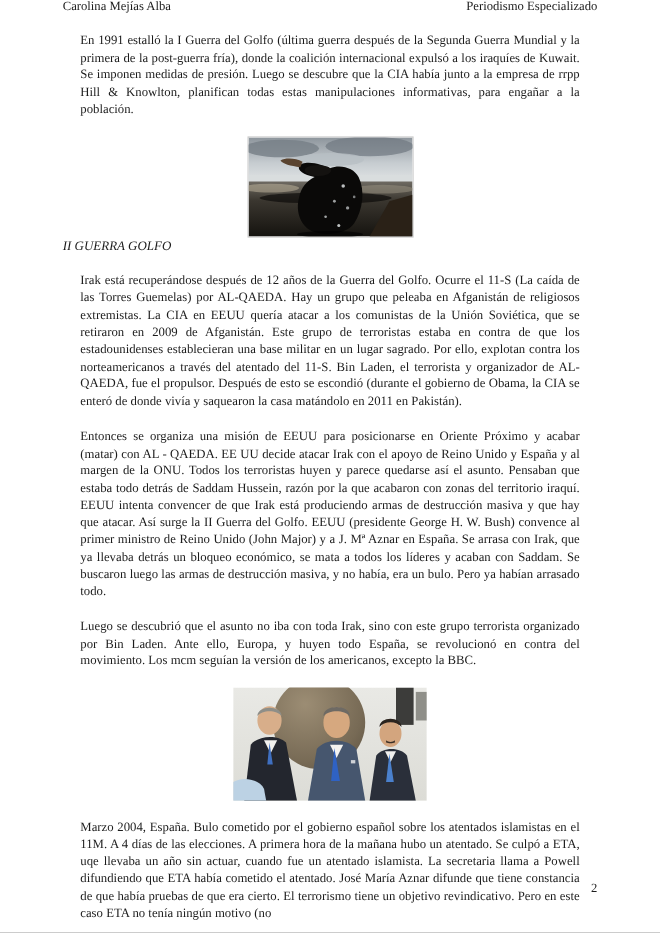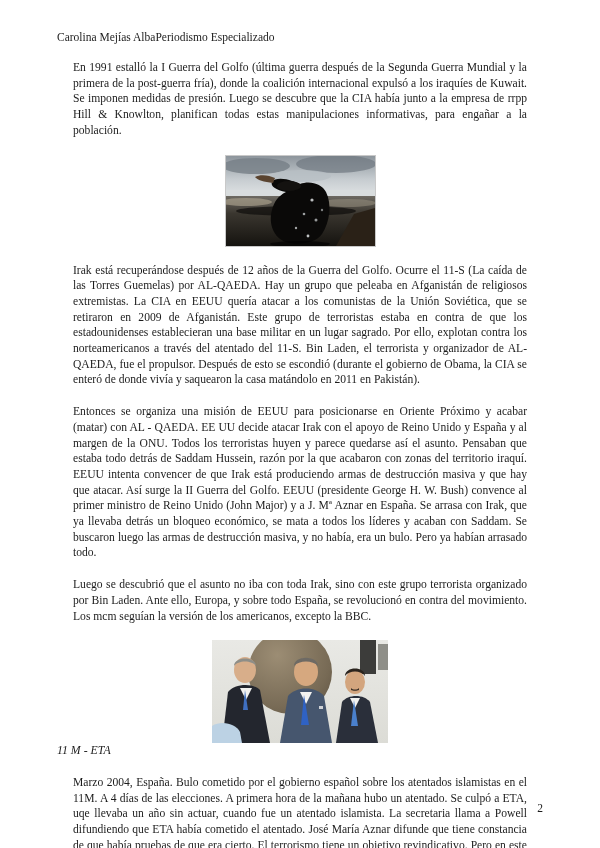--- a/index.html
+++ b/index.html
@@ -11,21 +11,21 @@
     color:#1c1c1c;
     overflow:hidden;
     box-sizing:border-box;
   }
   .content{
     position:absolute;
     left:57px;right:57px;top:0;
   }
   .doc-header{
     display:flex;
-    padding-top:31px;
+    justify-content:space-between;
     font-size:11.5px;
     line-height:13px;
   }
   p.body-par{
     margin:16px;
     font-size:11.6px;
     line-height:15.7px;
     text-align:justify;
   }
   .par1{margin-top:12px;}
@@ -99,26 +99,27 @@
         <circle cx="86" cy="44" r="1.6" fill="#cfd3d4" opacity="0.9"></circle>
         <circle cx="78" cy="58" r="1.3" fill="#c2c6c7" opacity="0.8"></circle>
         <circle cx="90" cy="64" r="1.5" fill="#b9bdbe" opacity="0.8"></circle>
         <circle cx="70" cy="72" r="1.2" fill="#c9cdce" opacity="0.8"></circle>
         <circle cx="82" cy="80" r="1.4" fill="#d4d8d9" opacity="0.9"></circle>
         <circle cx="96" cy="54" r="1.2" fill="#aeb2b3" opacity="0.7"></circle>
         <ellipse cx="74" cy="88" rx="30" ry="3" fill="#000000" opacity="0.6"></ellipse>
       </svg>
     </figure>
 
+    <h2 class="doc-heading h1">II GUERRA GOLFO</h2>
 
     <p class="body-par">Irak está recuperándose después de 12 años de la Guerra del Golfo. Ocurre el 11-S (La caída de las Torres Guemelas) por AL-QAEDA. Hay un grupo que peleaba en Afganistán de religiosos extremistas. La CIA en EEUU quería atacar a los comunistas de la Unión Soviética, que se retiraron en 2009 de Afganistán. Este grupo de terroristas estaba en contra de que los estadounidenses establecieran una base militar en un lugar sagrado. Por ello, explotan contra los norteamericanos a través del atentado del 11-S. Bin Laden, el terrorista y organizador de AL-QAEDA, fue el propulsor. Después de esto se escondió (durante el gobierno de Obama, la CIA se enteró de donde vivía y saquearon la casa matándolo en 2011 en Pakistán).</p>
 
     <p class="body-par par3">Entonces se organiza una misión de EEUU para posicionarse en Oriente Próximo y acabar (matar) con AL - QAEDA. EE UU decide atacar Irak con el apoyo de Reino Unido y España y al margen de la ONU. Todos los terroristas huyen y parece quedarse así el asunto. Pensaban que estaba todo detrás de Saddam Hussein, razón por la que acabaron con zonas del territorio iraquí. EEUU intenta convencer de que Irak está produciendo armas de destrucción masiva y que hay que atacar. Así surge la II Guerra del Golfo. EEUU (presidente George H. W. Bush) convence al primer ministro de Reino Unido (John Major) y a J. Mª Aznar en España. Se arrasa con Irak, que ya llevaba detrás un bloqueo económico, se mata a todos los líderes y acaban con Saddam. Se buscaron luego las armas de destrucción masiva, y no había, era un bulo. Pero ya habían arrasado todo.</p>
 
-    <p class="body-par par4">Luego se descubrió que el asunto no iba con toda Irak, sino con este grupo terrorista organizado por Bin Laden. Ante ello, Europa, y sobre todo España, se revolucionó en contra del movimiento. Los mcm seguían la versión de los americanos, excepto la BBC.</p>
+    <p class="body-par par4">Luego se descubrió que el asunto no iba con toda Irak, sino con este grupo terrorista organizado por Bin Laden. Ante ello, Europa, y huyen todo España, se revolucionó en contra del movimiento. Los mcm seguían la versión de los americanos, excepto la BBC.</p>
 
     <figure class="fig2">
       <svg width="176" height="103" viewBox="0 0 176 103">
         <defs>
           <linearGradient id="bg2" x1="0" y1="0" x2="0" y2="1">
             <stop offset="0" stop-color="#e9e9e5"></stop>
             <stop offset="1" stop-color="#dcdcd6"></stop>
           </linearGradient>
           <radialGradient id="sphere" cx="0.35" cy="0.3" r="0.9">
             <stop offset="0" stop-color="#9c8d74"></stop>
@@ -148,20 +149,19 @@
         <path d="M138 58 L143 68 L148 58 Z" fill="#f2f1ee"></path>
         <path d="M142 60 L146 86 L139 86 Z" fill="#4a80cc"></path>
         <ellipse cx="143" cy="42" rx="10" ry="12" fill="#d3a57e"></ellipse>
         <path d="M133 36 C133 26 153 26 153 36 C149 30 137 30 133 36 Z" fill="#2b241e"></path>
         <path d="M139 48 C141 50 145 50 147 48 L147 50 C145 51 141 51 139 50 Z" fill="#3a2f26"></path>
 
         <path d="M0 103 L0 86 C10 80 24 84 28 92 L30 103 Z" fill="#bcd2e4"></path>
       </svg>
     </figure>
 
-    <h2 class="doc-heading h2">11 M - ETA</h2>
 
     <p class="body-par par5">Marzo 2004, España. Bulo cometido por el gobierno español sobre los atentados islamistas en el 11M. A 4 días de las elecciones. A primera hora de la mañana hubo un atentado. Se culpó a ETA, uqe llevaba un año sin actuar, cuando fue un atentado islamista. La secretaria llama a Powell difundiendo que ETA había cometido el atentado. José María Aznar difunde que tiene constancia de que había pruebas de que era cierto. El terrorismo tiene un objetivo revindicativo. Pero en este caso ETA no tenía ningún motivo (no</p>
 
   </div>
 
   <div class="page-number">2</div>
 </div>
 
 </body></html>

